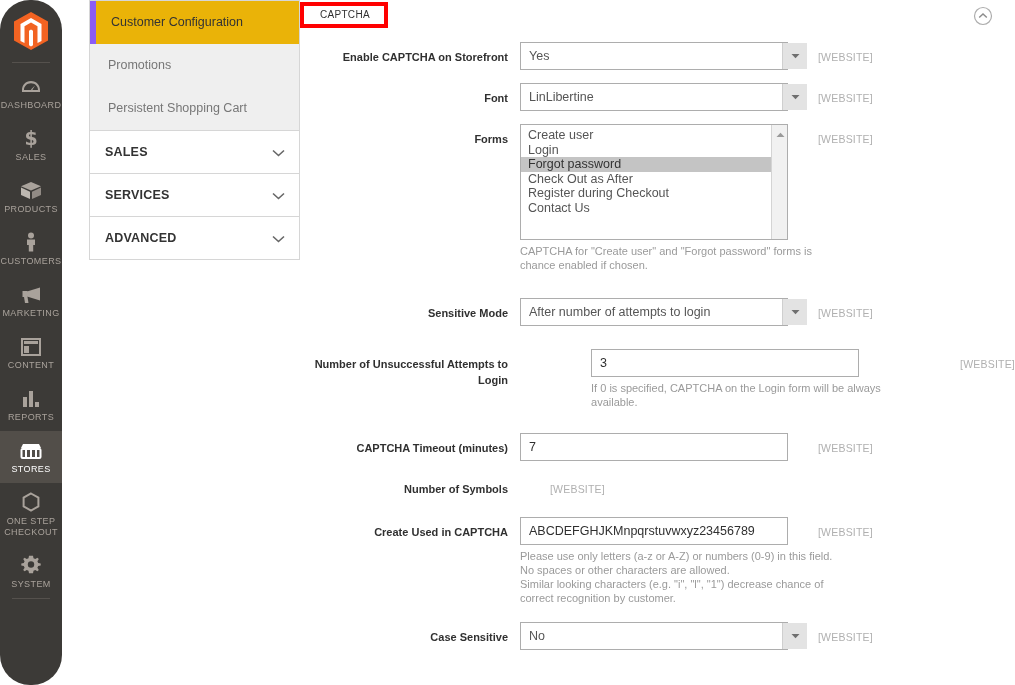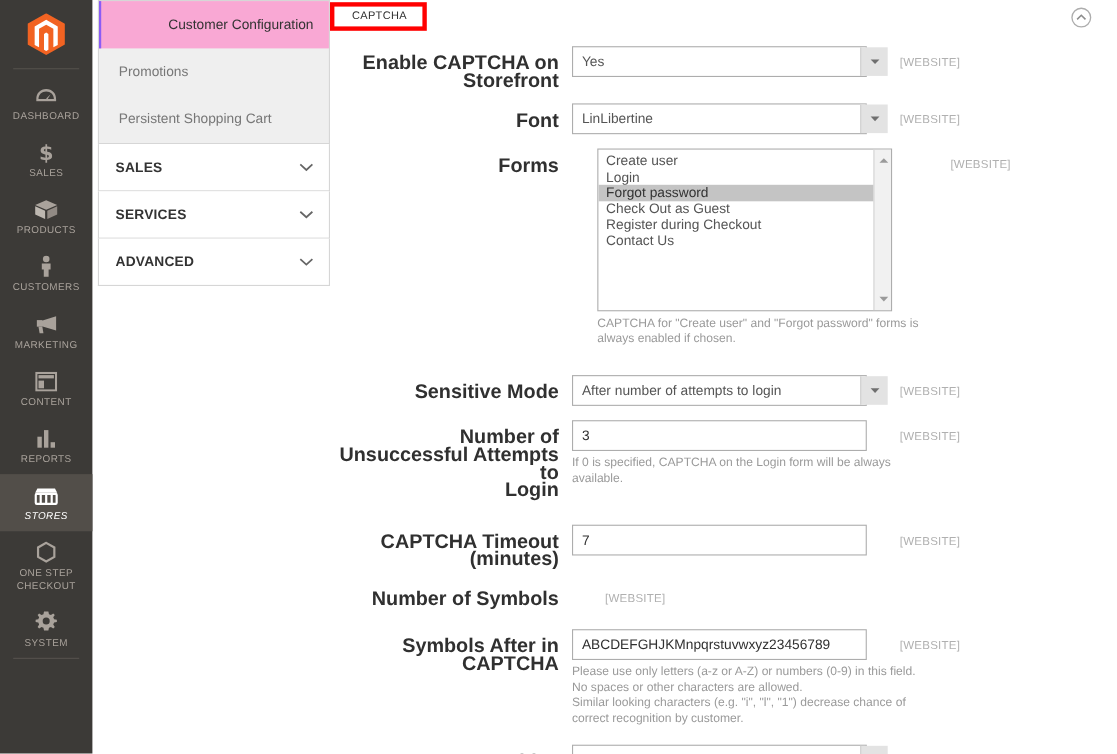--- a/index.html
+++ b/index.html
@@ -7,22 +7,23 @@
     margin: 0; padding: 0;
     width: 1015px; height: 685px;
     overflow: hidden;
     background: #ffffff;
     font-family: "Liberation Sans", sans-serif;
   }
 
   
   #admin-rail {
     position: absolute; left: 0; top: 0;
-    width: 84px; height: 685px;
+    width: 62px; height: 685px;
     background: #3c3a37;
+    border-radius: 30px;
   }
   .rail-logo {
     height: 62px;
     display: flex; align-items: center; justify-content: center;
   }
   .rail-logo svg { display: block; }
   .rail-sep {
     height: 1px; background: #55514d;
     margin: 0 12px 4px 12px;
   }
@@ -40,21 +41,21 @@
   }
   .rail-ico svg { display: block; }
   .rail-label {
     color: #a9a29b;
     font-size: 9px;
     letter-spacing: .4px;
     text-align: center;
     line-height: 11px;
     text-transform: uppercase;
   }
-  .rail-item.active .rail-label { color: #ffffff; font-style: italic; }
+  .rail-item.active .rail-label { color: #ffffff; }
 
   
   #config-nav {
     position: absolute; left: 89px; top: 0;
     width: 211px;
   }
   .nav-group-body {
     background: #efefef;
     border: 1px solid #d6d6d6;
     border-top: 1px solid #d6d6d6;
@@ -62,24 +63,23 @@
   .nav-link {
     display: block;
     padding: 13px 14px 13px 15px;
     font-size: 12.5px;
     color: #777777;
     border-left: 3px solid transparent;
     cursor: pointer;
     line-height: 17px;
   }
   .nav-link.active {
-    background: #f9a8d4;
+    background: #eab308;
     color: #333333;
-    border-left: 2px solid #8b5cf6;
-    text-align: right;
+    border-left: 6px solid #8b5cf6;
   }
   .nav-section {
     background: #ffffff;
     border: 1px solid #d6d6d6;
     border-top: none;
     padding: 12px 14px 12px 15px;
     display: flex; align-items: center; justify-content: space-between;
     cursor: pointer;
   }
   .nav-section-label {
@@ -119,21 +119,21 @@
 
   .field-row {
     display: flex;
     align-items: flex-start;
     margin-bottom: 0px;
   }
   .field-label {
     width: 220px;
     text-align: right;
     padding-right: 12px;
-    font-size: 18px;
+    font-size: 11px;
     color: #303030;
     font-weight: bold;
     line-height: 16px;
     padding-top: 7px;
   }
   .field-control {
     width: 268px;
     flex: 0 0 268px;
   }
   .scope {
@@ -177,21 +177,21 @@
     width: 25px; height: 26px;
     background: #e3e3e3;
     border-left: 1px solid #cfcfcf;
     display: flex; align-items: center; justify-content: center;
     cursor: pointer;
   }
 
   
   .multi {
     position: relative;
-    width: 268px; height: 148px;
+    width: 268px; height: 116px;
     border: 1px solid #adadad;
     background: #ffffff;
     overflow: hidden;
   }
   .multi-list {
     padding: 3px 0 0 0;
   }
   .multi-opt {
     font-size: 12.5px;
     color: #555555;
@@ -425,69 +425,69 @@
         <div class="sel-btn">
           <svg width="9" height="6" viewBox="0 0 9 6">
               <path d="M0.5 1 L8.5 1 L4.5 5.2 Z" fill="#6f6f6f"></path>
             </svg>
         </div>
       </div>
     </div>
     <div class="scope">[WEBSITE]</div>
   </div>
 
-  <div class="field-row" style="margin-top:13px;gap:23px;">
+  <div class="field-row" style="margin-top:13px;">
     <div class="field-label">Forms</div>
     <div class="field-control">
       <div class="multi">
         <div class="multi-list">
           <div class="multi-opt">Create user</div>
           <div class="multi-opt">Login</div>
           <div class="multi-opt selected">Forgot password</div>
-          <div class="multi-opt">Check Out as Guest</div>
+          <div class="multi-opt">Check Out as After</div>
           <div class="multi-opt">Register during Checkout</div>
           <div class="multi-opt">Contact Us</div>
         </div>
         <div class="multi-scroll">
           <div class="scroll-arrow up">
             <svg width="9" height="6" viewBox="0 0 9 6">
                 <path d="M4.5 0.8 L8.5 5 L0.5 5 Z" fill="#9a9a9a"></path>
               </svg>
           </div>
           <div class="scroll-arrow down">
             <svg width="9" height="6" viewBox="0 0 9 6">
                 <path d="M0.5 0.8 L8.5 0.8 L4.5 5 Z" fill="#9a9a9a"></path>
               </svg>
           </div>
         </div>
       </div>
       <div class="note">
         <div>CAPTCHA for "Create user" and "Forgot password" forms is</div>
-        <div>always enabled if chosen.</div>
+        <div>chance enabled if chosen.</div>
       </div>
     </div>
     <div class="scope">[WEBSITE]</div>
   </div>
 
   <div class="field-row" style="margin-top:26px;">
     <div class="field-label">Sensitive Mode</div>
     <div class="field-control">
       <div class="sel-wrap">
         <div class="sel">After number of attempts to login</div>
         <div class="sel-btn">
           <svg width="9" height="6" viewBox="0 0 9 6">
               <path d="M0.5 1 L8.5 1 L4.5 5.2 Z" fill="#6f6f6f"></path>
             </svg>
         </div>
       </div>
     </div>
     <div class="scope">[WEBSITE]</div>
   </div>
 
-  <div class="field-row" style="margin-top:13px;">
+  <div class="field-row" style="margin-top:23px;justify-content:space-between;">
     <div class="field-label">
       <div>Number of Unsuccessful Attempts to</div>
       <div>Login</div>
     </div>
     <div class="field-control">
       <input class="txt" type="text" value="3" style="">
       <div class="note">
         <div>If 0 is specified, CAPTCHA on the Login form will be always</div>
         <div>available.</div>
       </div>
@@ -502,21 +502,21 @@
     </div>
     <div class="scope">[WEBSITE]</div>
   </div>
 
   <div class="field-row" style="margin-top:13px;">
     <div class="field-label">Number of Symbols</div>
     <div class="scope">[WEBSITE]</div>
   </div>
 
   <div class="field-row" style="margin-top:20px;">
-    <div class="field-label">Symbols After in CAPTCHA</div>
+    <div class="field-label">Create Used in CAPTCHA</div>
     <div class="field-control">
       <input class="txt" type="text" value="ABCDEFGHJKMnpqrstuvwxyz23456789" style="">
       <div class="note">
         <div>Please use only letters (a-z or A-Z) or numbers (0-9) in this field.</div>
         <div>No spaces or other characters are allowed.</div>
         <div>Similar looking characters (e.g. "i", "l", "1") decrease chance of</div>
         <div>correct recognition by customer.</div>
       </div>
     </div>
     <div class="scope">[WEBSITE]</div>

